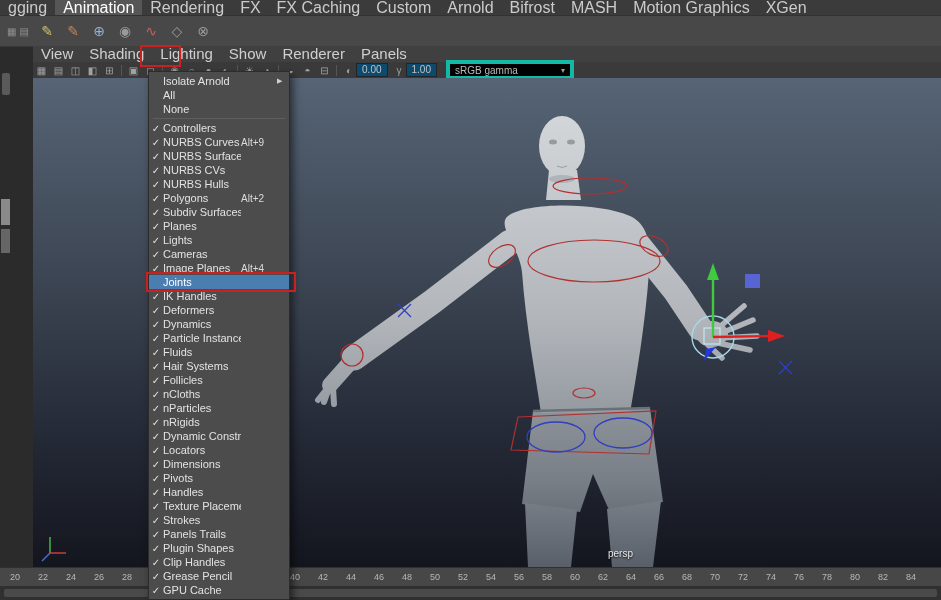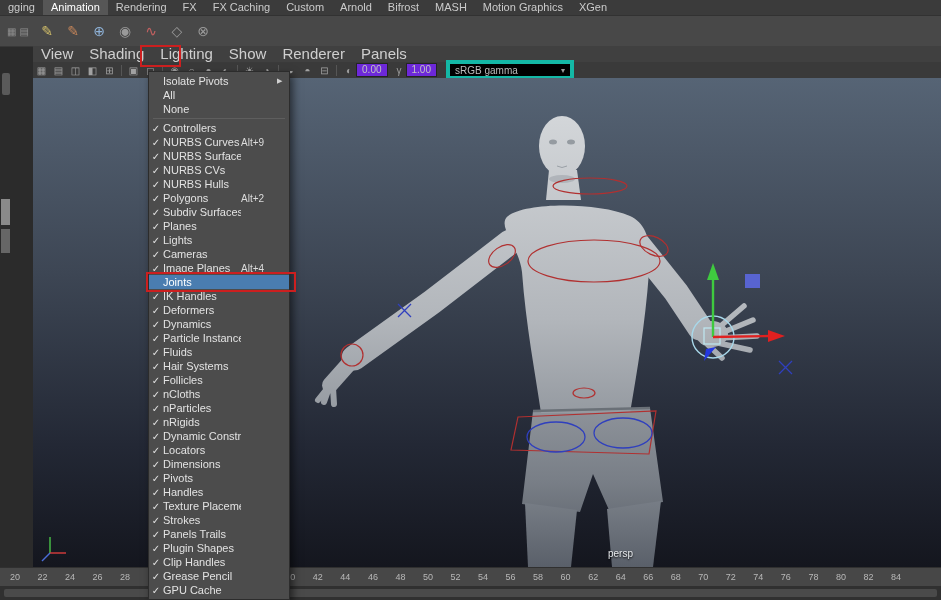--- a/index.html
+++ b/index.html
@@ -1,21 +1,21 @@
 <!DOCTYPE html>
 <html><head>
 <meta charset="utf-8">
 <style>
   html,body{margin:0;padding:0;background:#222;}
   #root{position:relative;width:941px;height:600px;overflow:hidden;background:#2c2c2c;
         font-family:"Liberation Sans",sans-serif;-webkit-font-smoothing:antialiased;user-select:none;}
 
   
   .menubar{position:absolute;top:0;left:0;right:0;height:15px;background:#3b3b3b;display:flex;
-           font-size:11px;color:#cbcbcb;border-bottom:1px solid #323232;}
+           font-size:16px;color:#cbcbcb;border-bottom:1px solid #323232;}
   .menubar .tab{padding:0 8px;height:15px;line-height:15px;cursor:default;white-space:nowrap;}
   .menubar .tab.active{background:#565656;color:#fff;}
 
   
   .shelf{position:absolute;top:16px;left:0;right:0;height:30px;background:#484848;display:flex;
          align-items:center;border-bottom:1px solid #383838;}
   .shelfCorner{width:36px;display:flex;gap:3px;justify-content:center;color:#8f8f8f;font-size:10px;}
   .shelfIcons{display:flex;gap:4px;align-items:center;}
   .shelfIcon{width:22px;height:22px;display:flex;align-items:center;justify-content:center;
              font-size:14px;border-radius:2px;}
@@ -30,37 +30,37 @@
   
   .panelArea{position:absolute;top:46px;left:33px;right:0;height:521px;}
   .panelMenu{position:absolute;top:0;left:0;right:0;height:16px;background:#404040;display:flex;
              align-items:center;font-size:15px;color:#cfcfcf;border-bottom:1px solid #343434;}
   .pmItem{padding:0 8px;height:16px;line-height:16px;cursor:default;}
   .vpToolbar{position:absolute;top:16px;left:0;right:0;height:16px;background:#3a3a3a;display:flex;
              align-items:center;border-bottom:1px solid #2e2e2e;font-size:10px;color:#9c9c9c;}
   .vpIcons{display:flex;align-items:center;}
   .vpIcon{width:17px;text-align:center;font-size:10px;color:#a2a2a2;cursor:default;}
   .vpDiv{width:1px;height:11px;background:#565656;margin:0 3px;}
-  .vpField{display:flex;align-items:center;background:#6d28d9;border:1px solid #242424;color:#c2c2c2;
+  .vpField{display:flex;align-items:center;background:#0c4a6e;border:1px solid #242424;color:#c2c2c2;
            padding:0 5px;height:12px;line-height:12px;margin:0 3px;font-size:10px;}
   .vpFieldIcon{margin:0 1px 0 6px;color:#9c9c9c;font-size:10px;}
   .vpDropdown{display:flex;align-items:center;justify-content:space-between;width:110px;background:#000000;
               border:4px solid #14b8a6;color:#bdbdbd;height:12px;padding:0 5px;margin-left:6px;font-size:10px;}
   .vpDropdown .caret{color:#9a9a9a;font-size:8px;}
 
   
   .viewport{position:absolute;top:32px;left:0;right:0;height:489px;overflow:hidden;
             background:linear-gradient(180deg,#566475 0%,#3d4654 40%,#232835 75%,#14161e 100%);}
   .viewport svg{display:block;}
   .perspLabel{position:absolute;left:575px;top:470px;font-size:10px;color:#e6e9ec;text-shadow:0 1px 2px #000;}
 
   
   .timeline{position:absolute;top:567px;left:0;right:0;height:18px;background:#474747;border-top:1px solid #303030;
             display:flex;align-items:center;}
-  .ticks{display:flex;justify-content:space-between;width:100%;padding:0 38px 0 8px;box-sizing:border-box;
+  .ticks{display:flex;justify-content:space-between;width:100%;padding:0 23px 0 8px;box-sizing:border-box;
          font-size:9px;color:#b8b8b8;}
   .tick{min-width:14px;text-align:center;}
   .rangebar{position:absolute;top:586px;left:0;right:0;height:14px;background:#303030;}
   .rangeInner{position:absolute;top:3px;left:4px;right:4px;height:8px;background:#4a4a4a;border-radius:2px;}
 
   
   .showMenu{position:absolute;top:71px;left:148px;width:142px;height:529px;background:#4c4c4c;
             border:1px solid #2c2c2c;box-shadow:3px 4px 8px rgba(0,0,0,.55);z-index:50;overflow:hidden;
             padding-top:2px;box-sizing:border-box;}
   .mi{display:flex;align-items:center;height:14px;font-size:11px;color:#e2e2e2;cursor:default;}
@@ -266,21 +266,21 @@
         <span class="tick">84</span>
       </div>
   </div>
   <div class="rangebar">
     <div class="rangeInner"></div>
   </div>
 
   <div class="showMenu" id="show-menu">
       <div class="mi">
         <span class="chk"></span>
-        <span class="lbl">Isolate Pivots</span>
+        <span class="lbl">Isolate Arnold</span>
         <span class="sc"></span>
         <span class="arr">▶</span>
       </div>
       <div class="mi">
         <span class="chk"></span>
         <span class="lbl">All</span>
         <span class="sc"></span>
         <span class="arr"></span>
       </div>
       <div class="mi">

